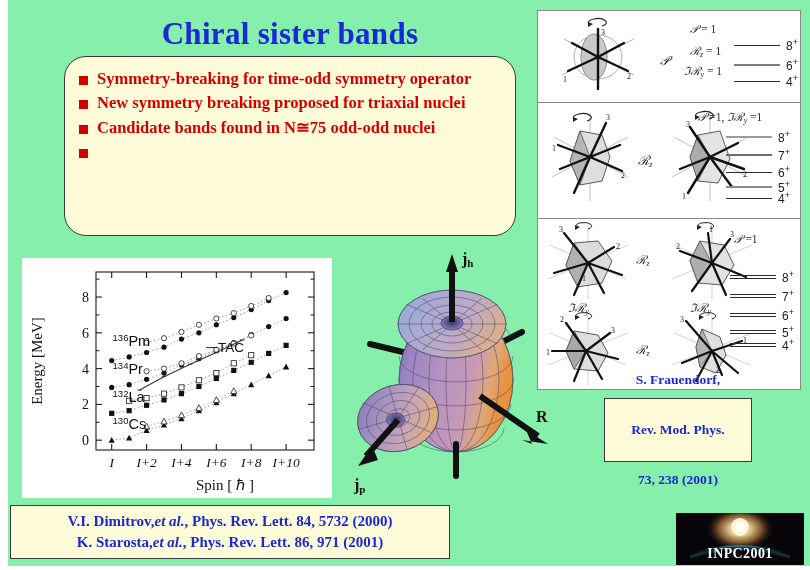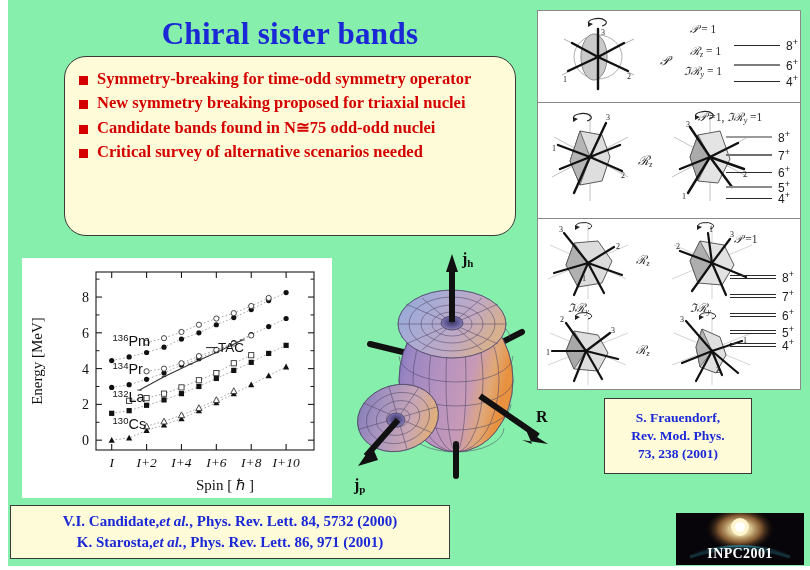--- a/index.html
+++ b/index.html
@@ -76,25 +76,25 @@
     position:absolute;left:22px;top:258px;width:310px;height:240px;
     background:#ffffff;
   }
   #chartsvg{display:block;}
 
   
   #shape3d{position:absolute;left:352px;top:244px;width:205px;height:262px;text-align:center;}
 
   
   #cite-right{
-    position:absolute;left:604px;top:398px;width:148px;height:76px;
+    position:absolute;left:604px;top:398px;width:148px;height:64px;
     background:#fdfbd8;border:1.3px solid #3a3a3a;box-sizing:border-box;
     display:flex;flex-direction:column;align-items:center;justify-content:center;
     font-family:"Liberation Serif",serif;font-size:13.5px;font-weight:bold;color:#1b28d6;
-    line-height:1.32;text-align:center;
+    line-height:1.32;text-align:center;gap:32px;
   }
   #cite-bottom{
     position:absolute;left:10px;top:505px;width:440px;height:54px;
     background:#fdfbd8;border:1.4px solid #3a3a3a;box-sizing:border-box;
     display:flex;flex-direction:column;align-items:center;justify-content:center;
     font-family:"Liberation Serif",serif;font-size:15px;font-weight:bold;color:#1b28d6;
     line-height:1.38;text-align:center;
   }
   #cite-bottom em{font-style:italic;}
 
@@ -127,21 +127,20 @@
     <div class="bullet">
       <span class="bsq"></span>
       <span class="btxt">New symmetry breaking proposed for triaxial nuclei</span>
     </div>
     <div class="bullet">
       <span class="bsq"></span>
       <span class="btxt">Candidate bands found in N≅75 odd-odd nuclei</span>
     </div>
     <div class="bullet">
       <span class="bsq"></span>
-      <span class="btxt">Critical survey of alternative scenarios needed</span>
     </div>
   </div>
 
   <div id="rightpanel">
 
     <div class="subpanel" id="sp1">
       <svg width="110" height="90" style="position:absolute;left:4px;top:2px;">
         <g stroke="#9a9a9a" stroke-width="0.8" fill="none">
           <line x1="20" y1="62" x2="92" y2="26"></line>
           <line x1="92" y1="62" x2="22" y2="26"></line>
@@ -671,21 +670,21 @@
   </div>
 
   <div id="cite-right">
     <span>S. Frauendorf,</span>
     <span>Rev. Mod. Phys.</span>
     <span>73, 238 (2001)</span>
   </div>
 
   <div id="cite-bottom">
     <div>
-      <span>V.I. Candidate,</span><em>et al.</em><span>, Phys. Rev. Lett. 84, 5732 (2000)</span>
+      <span>V.I. Dimitrov,</span><em>et al.</em><span>, Phys. Rev. Lett. 84, 5732 (2000)</span>
     </div>
     <div>
       <span>K. Starosta,</span><em>et al.</em><span>, Phys. Rev. Lett. 86, 971 (2001)</span>
     </div>
   </div>
 
   <div id="logo">
     <svg width="128" height="52" viewBox="0 0 128 52">
       <defs>
         <radialGradient id="sunG" cx="0.5" cy="0.5" r="0.5">

